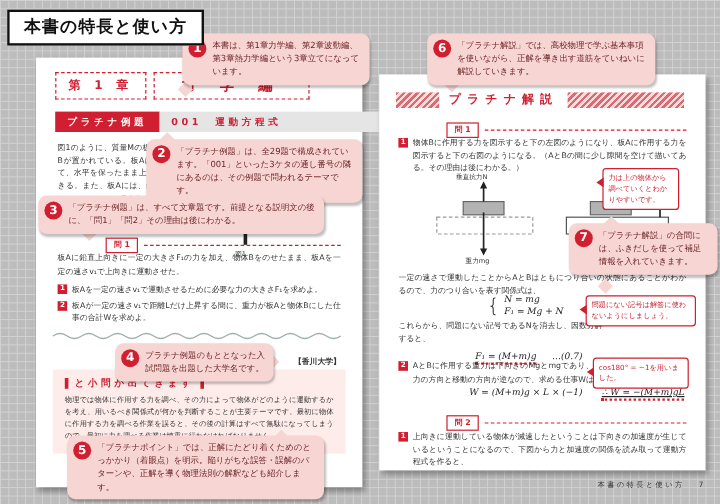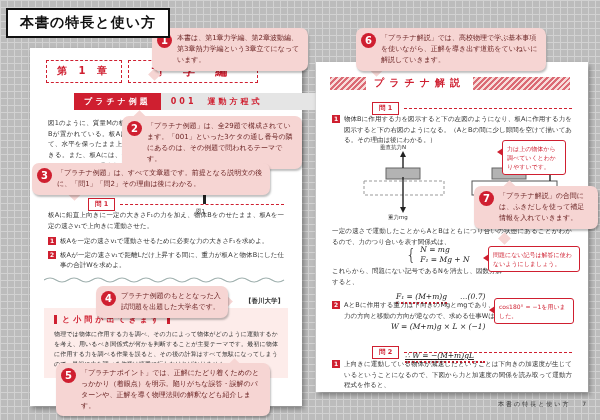--- a/index.html
+++ b/index.html
@@ -53,21 +53,21 @@
     border-top:4px solid transparent; border-bottom:4px solid transparent;
     border-right:6px solid #cf1f30;
   }
   
   .chapter-row { position:absolute; left:16px; top:12px; display:flex; gap:6px; }
   .chapter-box {
     border:1px dashed #cf1f30; color:#cf1f30; font-weight:bold;
     padding:3px 10px; font-size:10px; letter-spacing:4px; background:#fff;
   }
   .chapter-box.wide { font-size:12px; letter-spacing:8px; padding:2px 22px; }
-  .example-bar { position:absolute; left:16px; top:45px; display:flex; width:284px;margin-left:28px; }
+  .example-bar { position:absolute; left:16px; top:45px; display:flex; width:284px; }
   .example-label {
     background:#cf1f30; color:#fff; font-size:8px; font-weight:bold;
     padding:3px 10px; letter-spacing:3px; white-space:nowrap;
   }
   .example-theme {
     flex:1; background:#e5e5e5; color:#cf1f30; font-size:8px; font-weight:bold;
     padding:3px 10px; letter-spacing:3px; white-space:nowrap;
   }
   .body-text { font-size:6.5px; line-height:1.65; color:#333; text-align:justify; }
   .q-row { position:absolute; display:flex; align-items:center;padding-left:40px; }
@@ -228,21 +228,21 @@
   <div style="position:absolute; left:80px; top:222px;">
     <span class="eq eq-underline">F₁ = (M+m)g</span>
     <span class="eq" style="margin-left:8px;">…(0.7)</span>
   </div>
 
   <div class="task body-text" style="position:absolute; left:16px; top:238px; width:240px;">
     <span class="sq">2</span>
     <span>AとBに作用する重力は下向きのMgとmgであり、移動は上向きにLである。力の方向と移動の方向が逆なので、求める仕事Wは、</span>
   </div>
 
-  <div style="position:absolute; left:75px; top:260px; display:flex; flex-direction:column; gap:20px;">
+  <div style="position:absolute; left:75px; top:260px; display:flex; flex-direction:row; gap:2px;">
     <span class="eq">W = (M+m)g × L × (−1)</span>
     <span class="eq eq-underline" style="margin-left:14px;text-decoration:underline;">∴ W = −(M+m)gL</span>
   </div>
 
   <div class="q-row" style="left:16px; top:284px; width:240px;">
     <span class="q-label">問 2</span>
     <span class="q-dash"></span>
   </div>
 
   <div class="task body-text" style="position:absolute; left:16px; top:297px; width:240px;">

